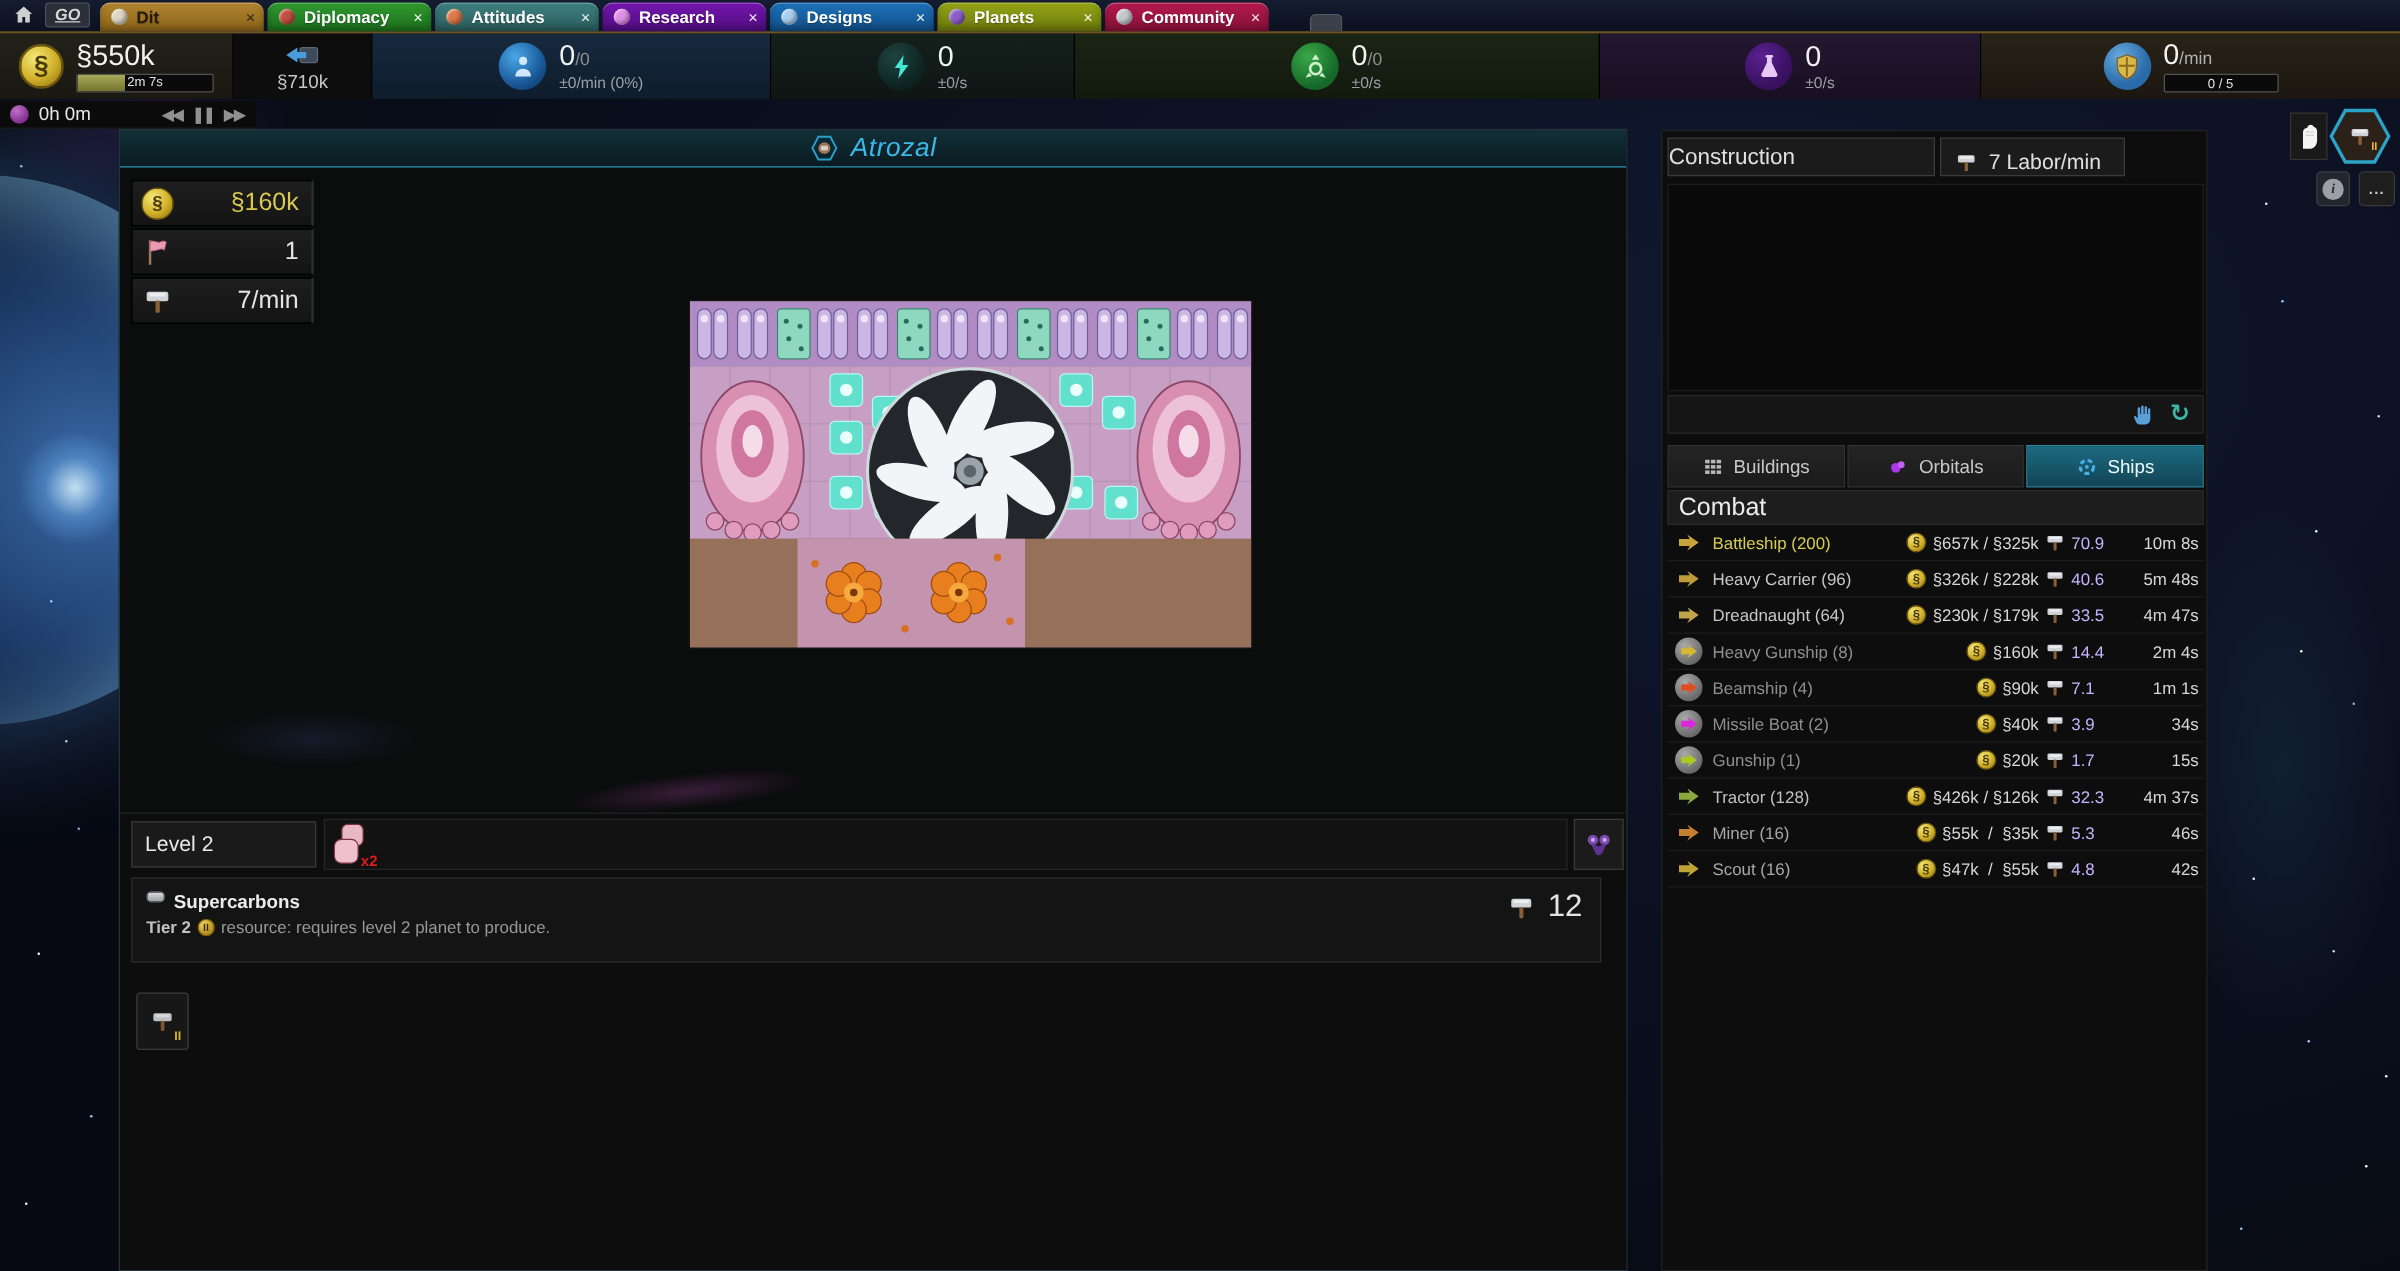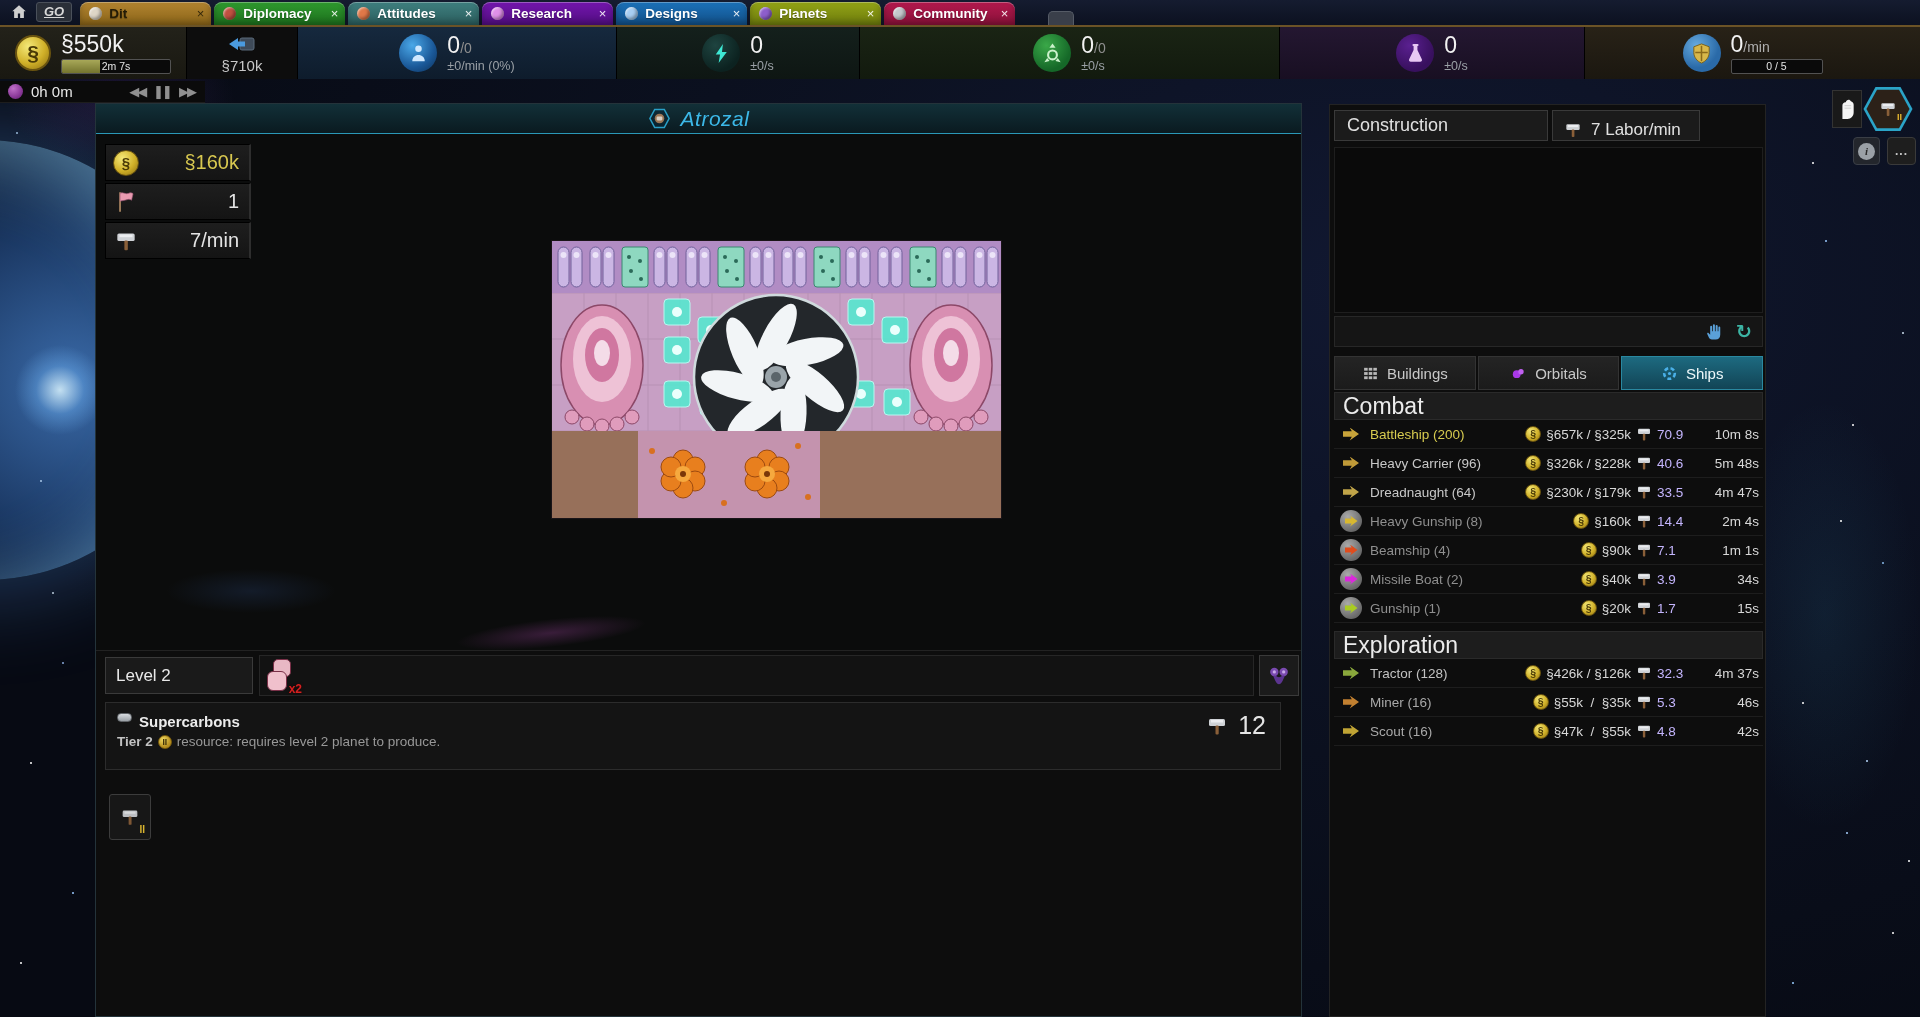--- a/index.html
+++ b/index.html
@@ -126,36 +126,36 @@
   .rc-labor svg{width:24px;height:24px;}
   .rc-labor .num{font-size:25px;color:#e4e4e4;}
   .build-btn{position:absolute;left:13px;top:143px;width:42px;height:46px;background:#171717;border:1px solid #3c3c3c;border-radius:3px;
     display:flex;align-items:center;justify-content:center;}
   .build-btn svg{width:22px;height:22px;opacity:.9;}
   .build-badge{position:absolute;right:5px;bottom:4px;color:#d8b430;font-size:10px;font-weight:bold;}
 
   
   .rpanel{position:absolute;left:1329px;top:104px;width:437px;height:913px;background:#0d0d0d;border:1px solid #232323;}
   .hbox{position:absolute;height:31px;background:#1b1b1b;border:1px solid #3a3a3a;display:flex;align-items:center;color:#e0e0e0;}
-  .c-title{left:4px;top:5px;width:214px;padding-left:12px;font-size:18px;}
+  .c-title{left:4px;top:5px;width:214px;font-size:18px;}
   .c-labor{left:222px;top:5px;width:148px;padding-left:10px;font-size:17px;gap:8px;align-items:flex-end;}
   .c-labor svg{width:20px;height:20px;}
   .queue{position:absolute;left:4px;top:42px;width:429px;height:166px;background:#0a0a0a;border:1px solid #1e1e1e;}
   .qstrip{position:absolute;left:4px;top:211px;width:429px;height:31px;background:#151515;border:1px solid #272727;
     display:flex;align-items:center;justify-content:flex-end;gap:12px;padding-right:10px;}
   .qstrip .hand{width:20px;height:20px;color:#5aa0d8;}
   .qstrip .refresh{font-size:19px;font-weight:bold;color:#3cb4a4;line-height:1;}
   .rtabs{position:absolute;left:4px;top:251px;width:429px;height:34px;display:flex;gap:2px;}
   .rtab{flex:1;background:linear-gradient(#242424,#1b1b1b);border:1px solid #333;display:flex;align-items:center;
     justify-content:center;gap:8px;font-size:15px;color:#c8c8c8;}
   .rtab svg{width:17px;height:17px;}
   .rtab.active{background:linear-gradient(#1d6a80,#124455);border-color:#2a88a0;color:#eef8fa;}
   .ship-list{position:absolute;left:4px;top:287px;width:429px;}
   .sec-header{height:28px;background:#1d1d1d;border:1px solid #2a2a2a;display:flex;align-items:center;
-    padding-left:8px;font-size:23px;color:#ececec;}
+    padding-left:8px;font-size:20px;color:#ececec;}
   .sec-header + .sec-header, .ship-row + .sec-header{margin-top:8px;}
   .ship-row{display:grid;grid-template-columns:30px minmax(0,1fr) 138px 26px 44px 58px;align-items:center;
     height:29px;border-bottom:1px solid #1d1d1d;padding:0 4px 0 6px;font-size:13.5px;}
   .ship-ic{width:22px;height:22px;display:flex;align-items:center;justify-content:center;}
   .ship-ic.circled{background:radial-gradient(circle at 35% 30%,#aaaaaa,#686868 72%);border-radius:50%;}
   .ship-glyph{width:16px;height:13px;clip-path:polygon(0% 28%,55% 28%,42% 0%,100% 50%,42% 100%,55% 72%,0% 72%);}
   .ship-ic.circled .ship-glyph{width:13px;height:11px;}
   .ship-name{white-space:nowrap;overflow:hidden;text-overflow:ellipsis;}
   .cost-cell{display:flex;align-items:center;justify-content:flex-end;gap:5px;}
   .cost-text{color:#d8d8d8;white-space:pre;}
@@ -842,21 +842,20 @@
             <span class="cost-text">§20k</span>
           </span>
           <span class="ham-cell">
             <svg viewBox="0 0 24 24">
               <use href="#sym-hammer"></use>
             </svg>
           </span>
           <span class="labor-val">1.7</span>
           <span class="time-val">15s</span>
         </div>
-        <div class="sec-header">Exploration</div>
         <div class="ship-row">
           <span class="ship-ic">
             <span class="ship-glyph" style="background: rgb(138, 168, 60);"></span>
           </span>
           <span class="ship-name" style="color: rgb(194, 194, 194);">Tractor (128)</span>
           <span class="cost-cell">
             <span class="coin coin-sm">§</span>
             <span class="cost-text">§426k / §126k</span>
           </span>
           <span class="ham-cell">

